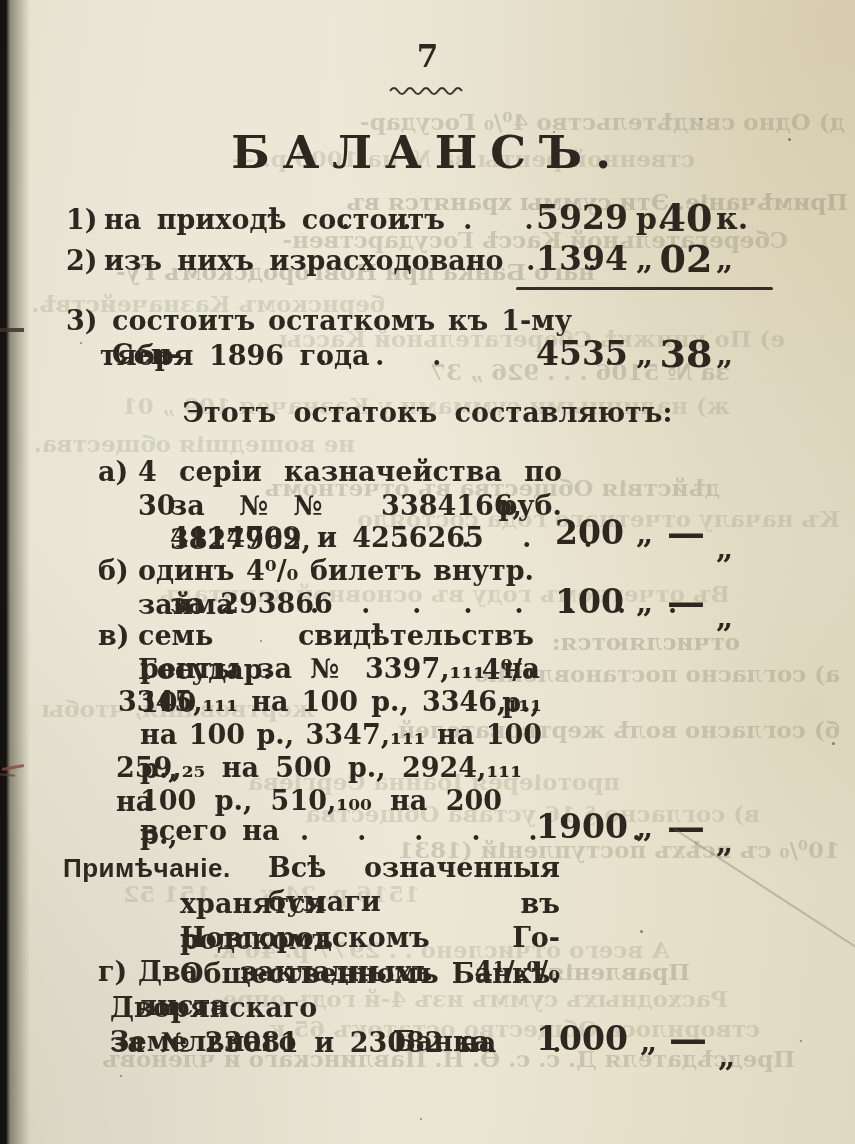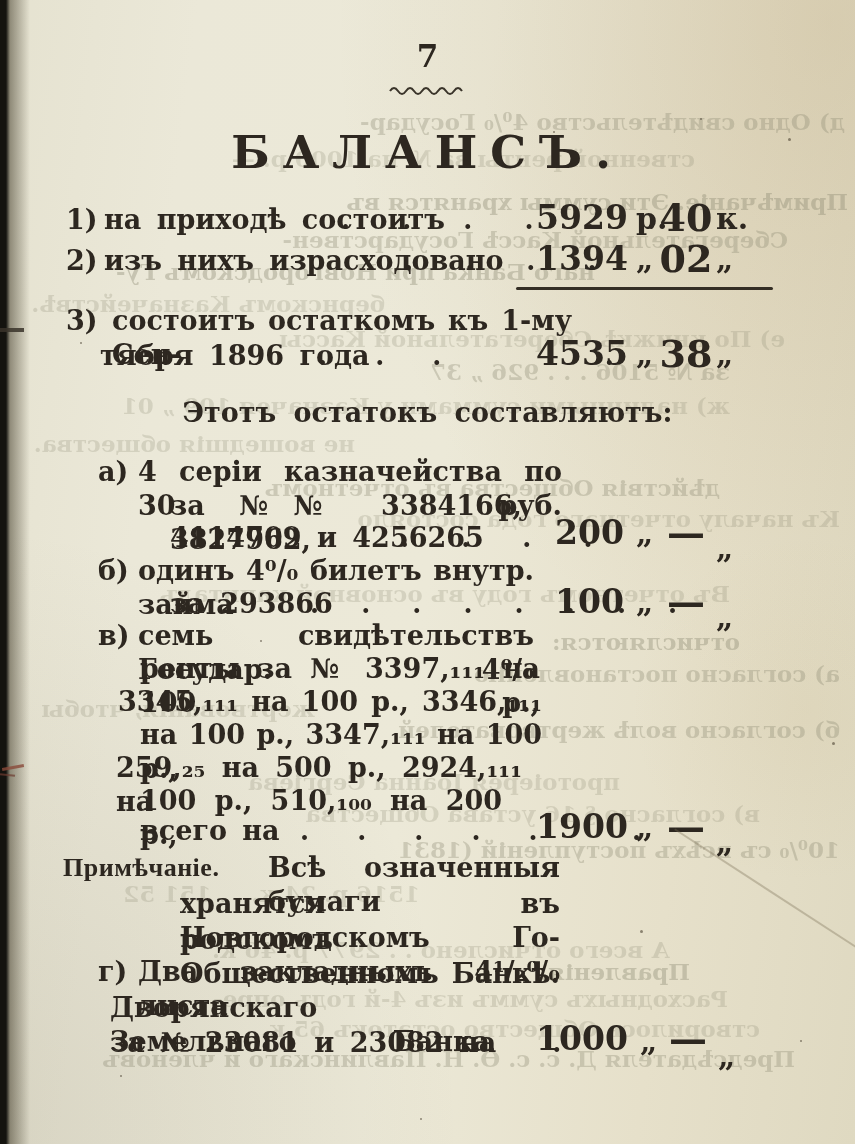--- a/index.html
+++ b/index.html
@@ -16,21 +16,21 @@
   .j{text-align:justify;text-align-last:justify;white-space:normal;word-spacing:normal;}
   .dots{position:absolute;font-size:26px;line-height:34px;white-space:pre;letter-spacing:2px;}
   .amt{position:absolute;width:88px;text-align:right;font-size:33px;line-height:36px;}
   .u1{position:absolute;font-size:30px;line-height:36px;}
   .kop{position:absolute;width:56px;text-align:center;font-size:38px;line-height:36px;}
   .u2{position:absolute;font-size:30px;line-height:36px;}
   .pagenum{position:absolute;left:0;top:38px;width:100%;text-align:center;font-size:31px;}
   .flourish{position:absolute;left:50%;margin-left:-40px;top:84px;}
   .title{position:absolute;left:0;top:126px;width:100%;text-align:center;font-size:45px;letter-spacing:13px;}
   .subhead{position:absolute;left:0;top:397px;width:100%;text-align:center;font-size:27px;word-spacing:8px;}
-  .note-label{font-family:Liberation Serif, serif;font-size:26px;letter-spacing:.5px;}
+  .note-label{font-family:Liberation Sans, sans-serif;font-size:26px;letter-spacing:.5px;}
   .rule{position:absolute;left:516px;top:287px;width:257px;height:3px;background:#342e25;border-radius:2px;}
   .bleed div{position:absolute;transform:scaleX(-1);font-size:23px;line-height:28px;color:#83816a;font-weight:700;white-space:pre;}
   .o1{opacity:.30}.o2{opacity:.22}.o3{opacity:.34}
   .edge-left{position:absolute;left:0;top:0;width:30px;height:100%;
     background:linear-gradient(90deg,#14130f 0,#14130f 6px,rgba(72,66,48,.55) 10px,rgba(72,66,48,0) 100%);}
   .tick{position:absolute;left:0;top:328px;width:24px;height:4px;background:#3a342a;opacity:.85;}
   .thread1{position:absolute;left:2px;top:766px;width:22px;height:3px;background:#8a4a3a;transform:rotate(-10deg);opacity:.8;}
   .thread2{position:absolute;left:0;top:774px;width:15px;height:2px;background:#6e3c30;transform:rotate(6deg);opacity:.7;}
   .crease{position:absolute;left:655px;top:895px;width:245px;height:2px;background:rgba(120,110,82,.35);transform:rotate(33deg);}
   .speck{position:absolute;background:rgba(62,52,36,.55);border-radius:50%;}

